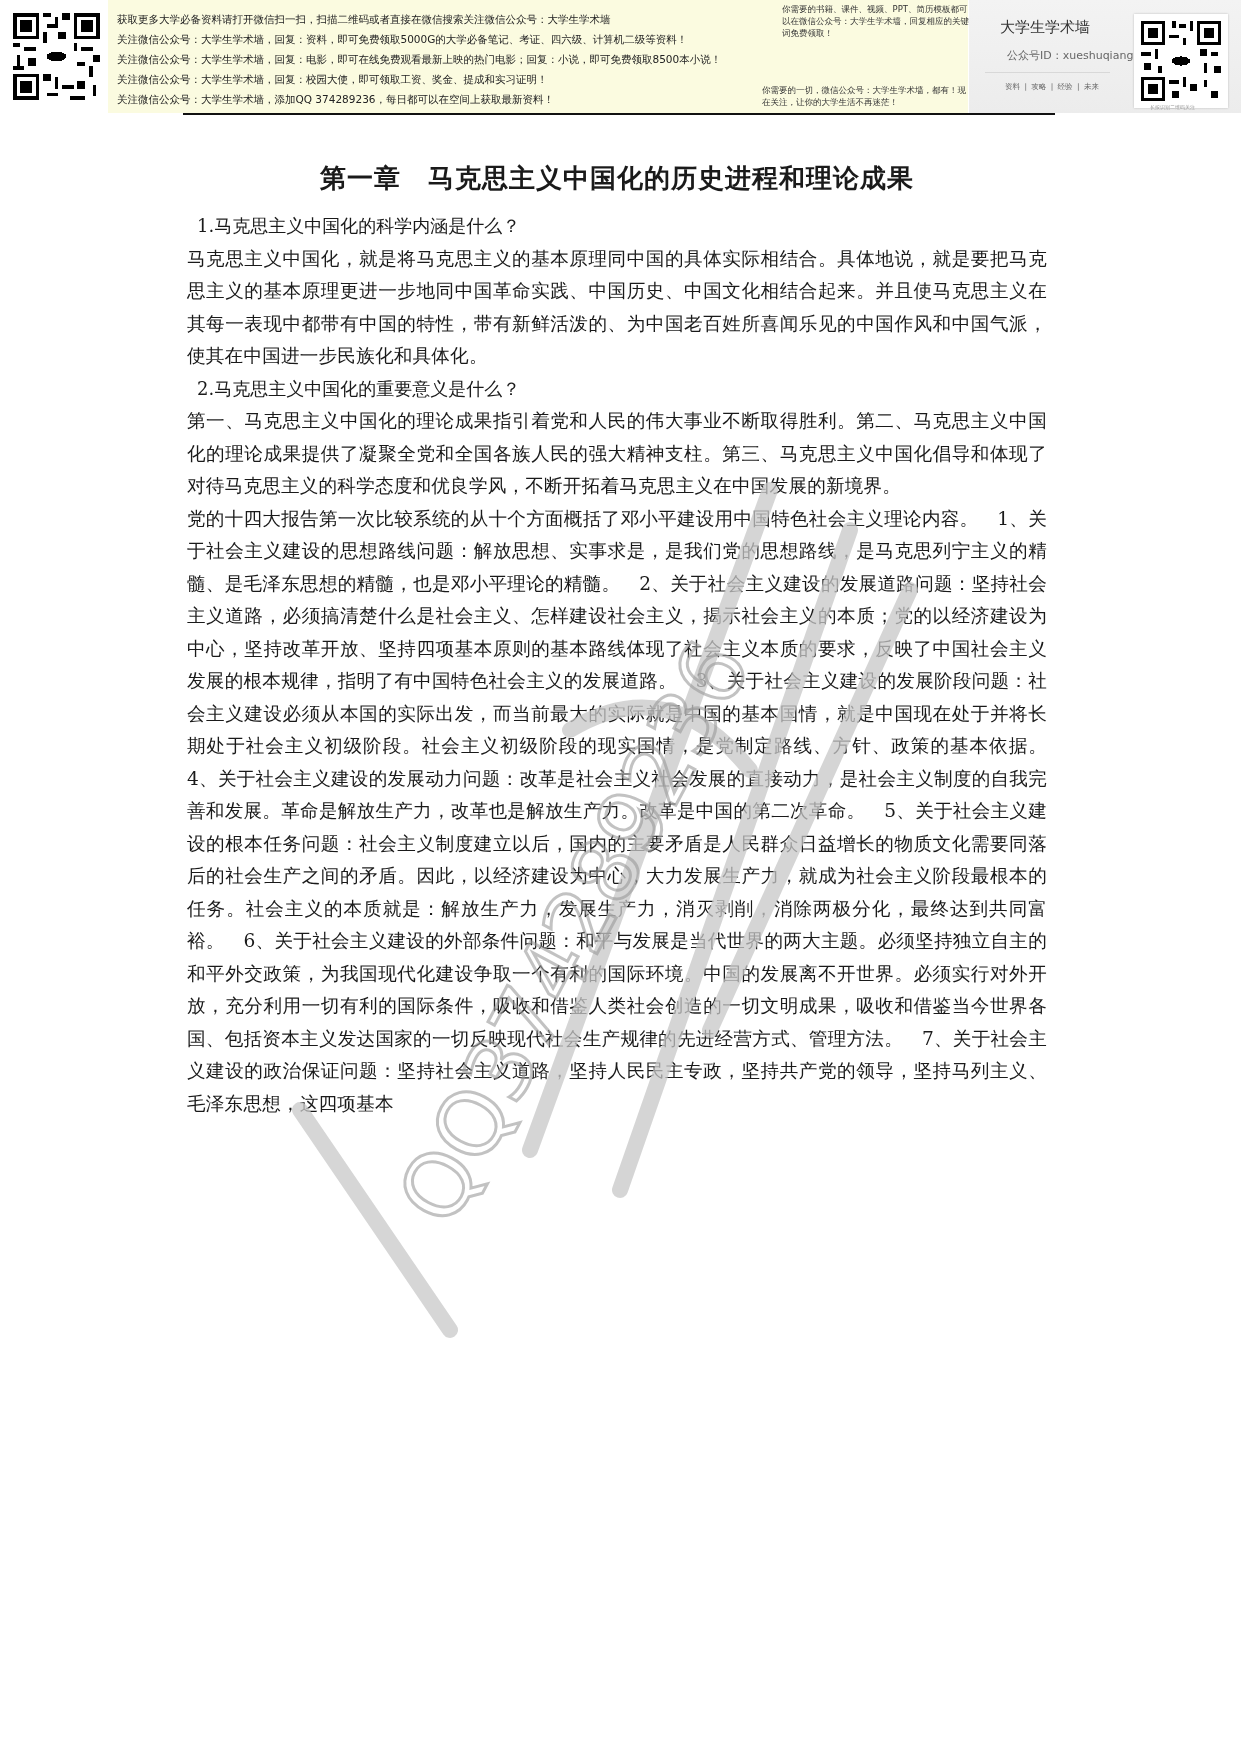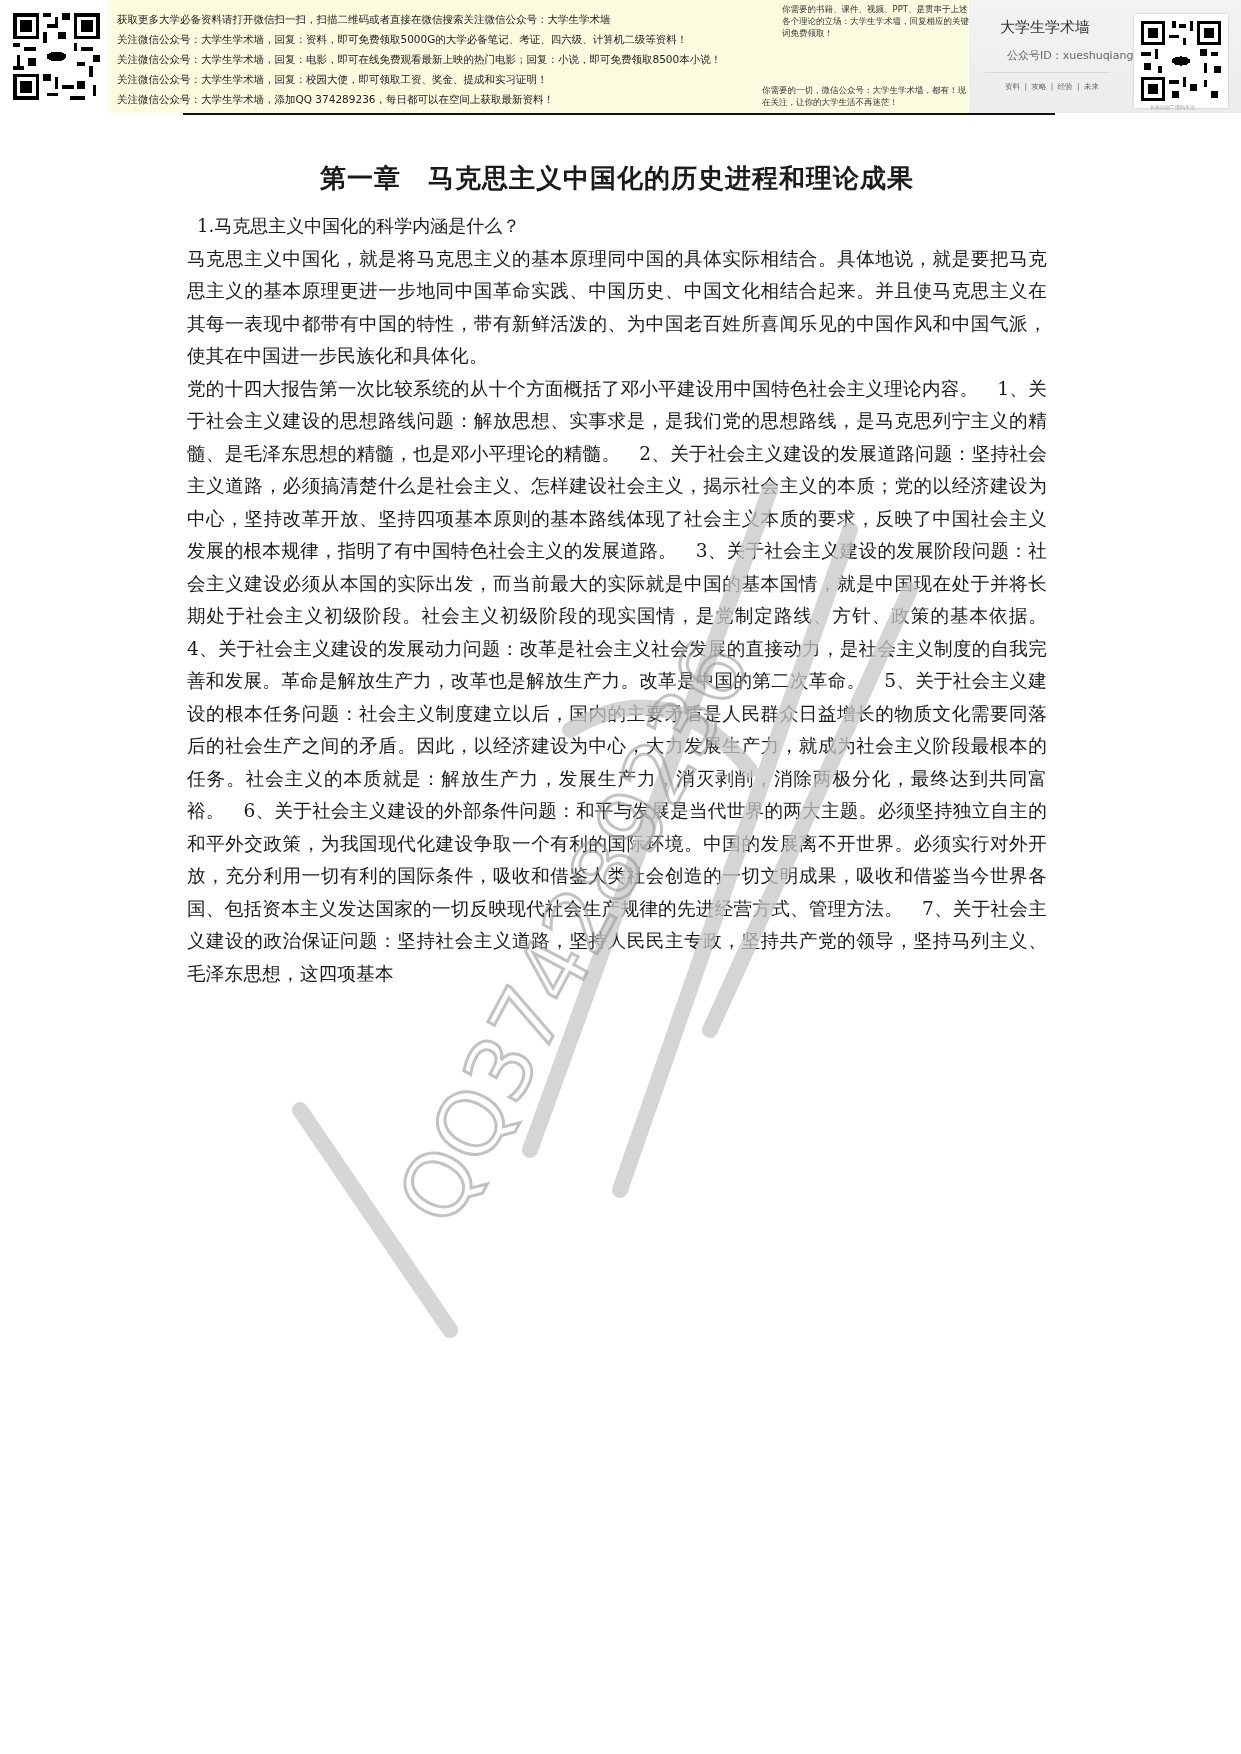--- a/index.html
+++ b/index.html
@@ -137,21 +137,21 @@
   </div>
 
   <div class="ad-strip"></div>
   <div class="ad-lines">
     <div>获取更多大学必备资料请打开微信扫一扫，扫描二维码或者直接在微信搜索关注微信公众号：大学生学术墙</div>
     <div>关注微信公众号：大学生学术墙，回复：资料，即可免费领取5000G的大学必备笔记、考证、四六级、计算机二级等资料！</div>
     <div>关注微信公众号：大学生学术墙，回复：电影，即可在线免费观看最新上映的热门电影；回复：小说，即可免费领取8500本小说！</div>
     <div>关注微信公众号：大学生学术墙，回复：校园大使，即可领取工资、奖金、提成和实习证明！</div>
     <div>关注微信公众号：大学生学术墙，添加QQ 374289236，每日都可以在空间上获取最新资料！</div>
   </div>
-  <div class="ad-side">你需要的书籍、课件、视频、PPT、是贯串于上述各个理论的立场：大学生学术墙，回复相应的关键词免费领取！</div>
+  <div class="ad-side">你需要的书籍、课件、视频、PPT、简历模板都可以在微信公众号：大学生学术墙，回复相应的关键词免费领取！</div>
   <div class="ad-side2">你需要的一切，微信公众号：大学生学术墙，都有！现在关注，让你的大学生活不再迷茫！</div>
 
   <div class="card"></div>
   <div class="card-title">大学生学术墙</div>
   <div class="card-id">公众号ID：xueshuqiang8888</div>
   <div class="card-divider"></div>
   <div class="card-links">资料 | 攻略 | 经验 | 未来</div>
 
   <div class="qr-right">
     <svg width="88" height="88" viewBox="0 0 25 25" shape-rendering="crispEdges">
@@ -194,20 +194,22 @@
 <div class="rule"></div>
 
 <div class="doc">
   <div class="chapter-title">第一章　马克思主义中国化的历史进程和理论成果</div>
 
   <div>
     <div class="q">1.马克思主义中国化的科学内涵是什么？</div>
     <p class="p">马克思主义中国化，就是将马克思主义的基本原理同中国的具体实际相结合。具体地说，就是要把马克思主义的基本原理更进一步地同中国革命实践、中国历史、中国文化相结合起来。并且使马克思主义在其每一表现中都带有中国的特性，带有新鲜活泼的、为中国老百姓所喜闻乐见的中国作风和中国气派，使其在中国进一步民族化和具体化。</p>
   </div>
   <div>
+    <div class="q">2.马克思主义中国化的重要意义是什么？</div>
+    <p class="p">第一、马克思主义中国化的理论成果指引着党和人民的伟大事业不断取得胜利。第二、马克思主义中国化的理论成果提供了凝聚全党和全国各族人民的强大精神支柱。第三、马克思主义中国化倡导和体现了对待马克思主义的科学态度和优良学风，不断开拓着马克思主义在中国发展的新境界。</p>
   </div>
   <div>
     <p class="p">党的十四大报告第一次比较系统的从十个方面概括了邓小平建设用中国特色社会主义理论内容。　1、关于社会主义建设的思想路线问题：解放思想、实事求是，是我们党的思想路线，是马克思列宁主义的精髓、是毛泽东思想的精髓，也是邓小平理论的精髓。　2、关于社会主义建设的发展道路问题：坚持社会主义道路，必须搞清楚什么是社会主义、怎样建设社会主义，揭示社会主义的本质；党的以经济建设为中心，坚持改革开放、坚持四项基本原则的基本路线体现了社会主义本质的要求，反映了中国社会主义发展的根本规律，指明了有中国特色社会主义的发展道路。　3、关于社会主义建设的发展阶段问题：社会主义建设必须从本国的实际出发，而当前最大的实际就是中国的基本国情，就是中国现在处于并将长期处于社会主义初级阶段。社会主义初级阶段的现实国情，是党制定路线、方针、政策的基本依据。　4、关于社会主义建设的发展动力问题：改革是社会主义社会发展的直接动力，是社会主义制度的自我完善和发展。革命是解放生产力，改革也是解放生产力。改革是中国的第二次革命。　5、关于社会主义建设的根本任务问题：社会主义制度建立以后，国内的主要矛盾是人民群众日益增长的物质文化需要同落后的社会生产之间的矛盾。因此，以经济建设为中心，大力发展生产力，就成为社会主义阶段最根本的任务。社会主义的本质就是：解放生产力，发展生产力，消灭剥削，消除两极分化，最终达到共同富裕。　6、关于社会主义建设的外部条件问题：和平与发展是当代世界的两大主题。必须坚持独立自主的和平外交政策，为我国现代化建设争取一个有利的国际环境。中国的发展离不开世界。必须实行对外开放，充分利用一切有利的国际条件，吸收和借鉴人类社会创造的一切文明成果，吸收和借鉴当今世界各国、包括资本主义发达国家的一切反映现代社会生产规律的先进经营方式、管理方法。　7、关于社会主义建设的政治保证问题：坚持社会主义道路，坚持人民民主专政，坚持共产党的领导，坚持马列主义、毛泽东思想，这四项基本</p>
   </div>
 </div>
 
 <svg class="watermark" viewBox="0 0 900 900">
   <g fill="none" stroke="#c8c8c8" stroke-width="16" stroke-linecap="round" opacity="0.75">
     <path d="M620 20 L380 680"></path>
     <path d="M700 60 L470 720"></path>

